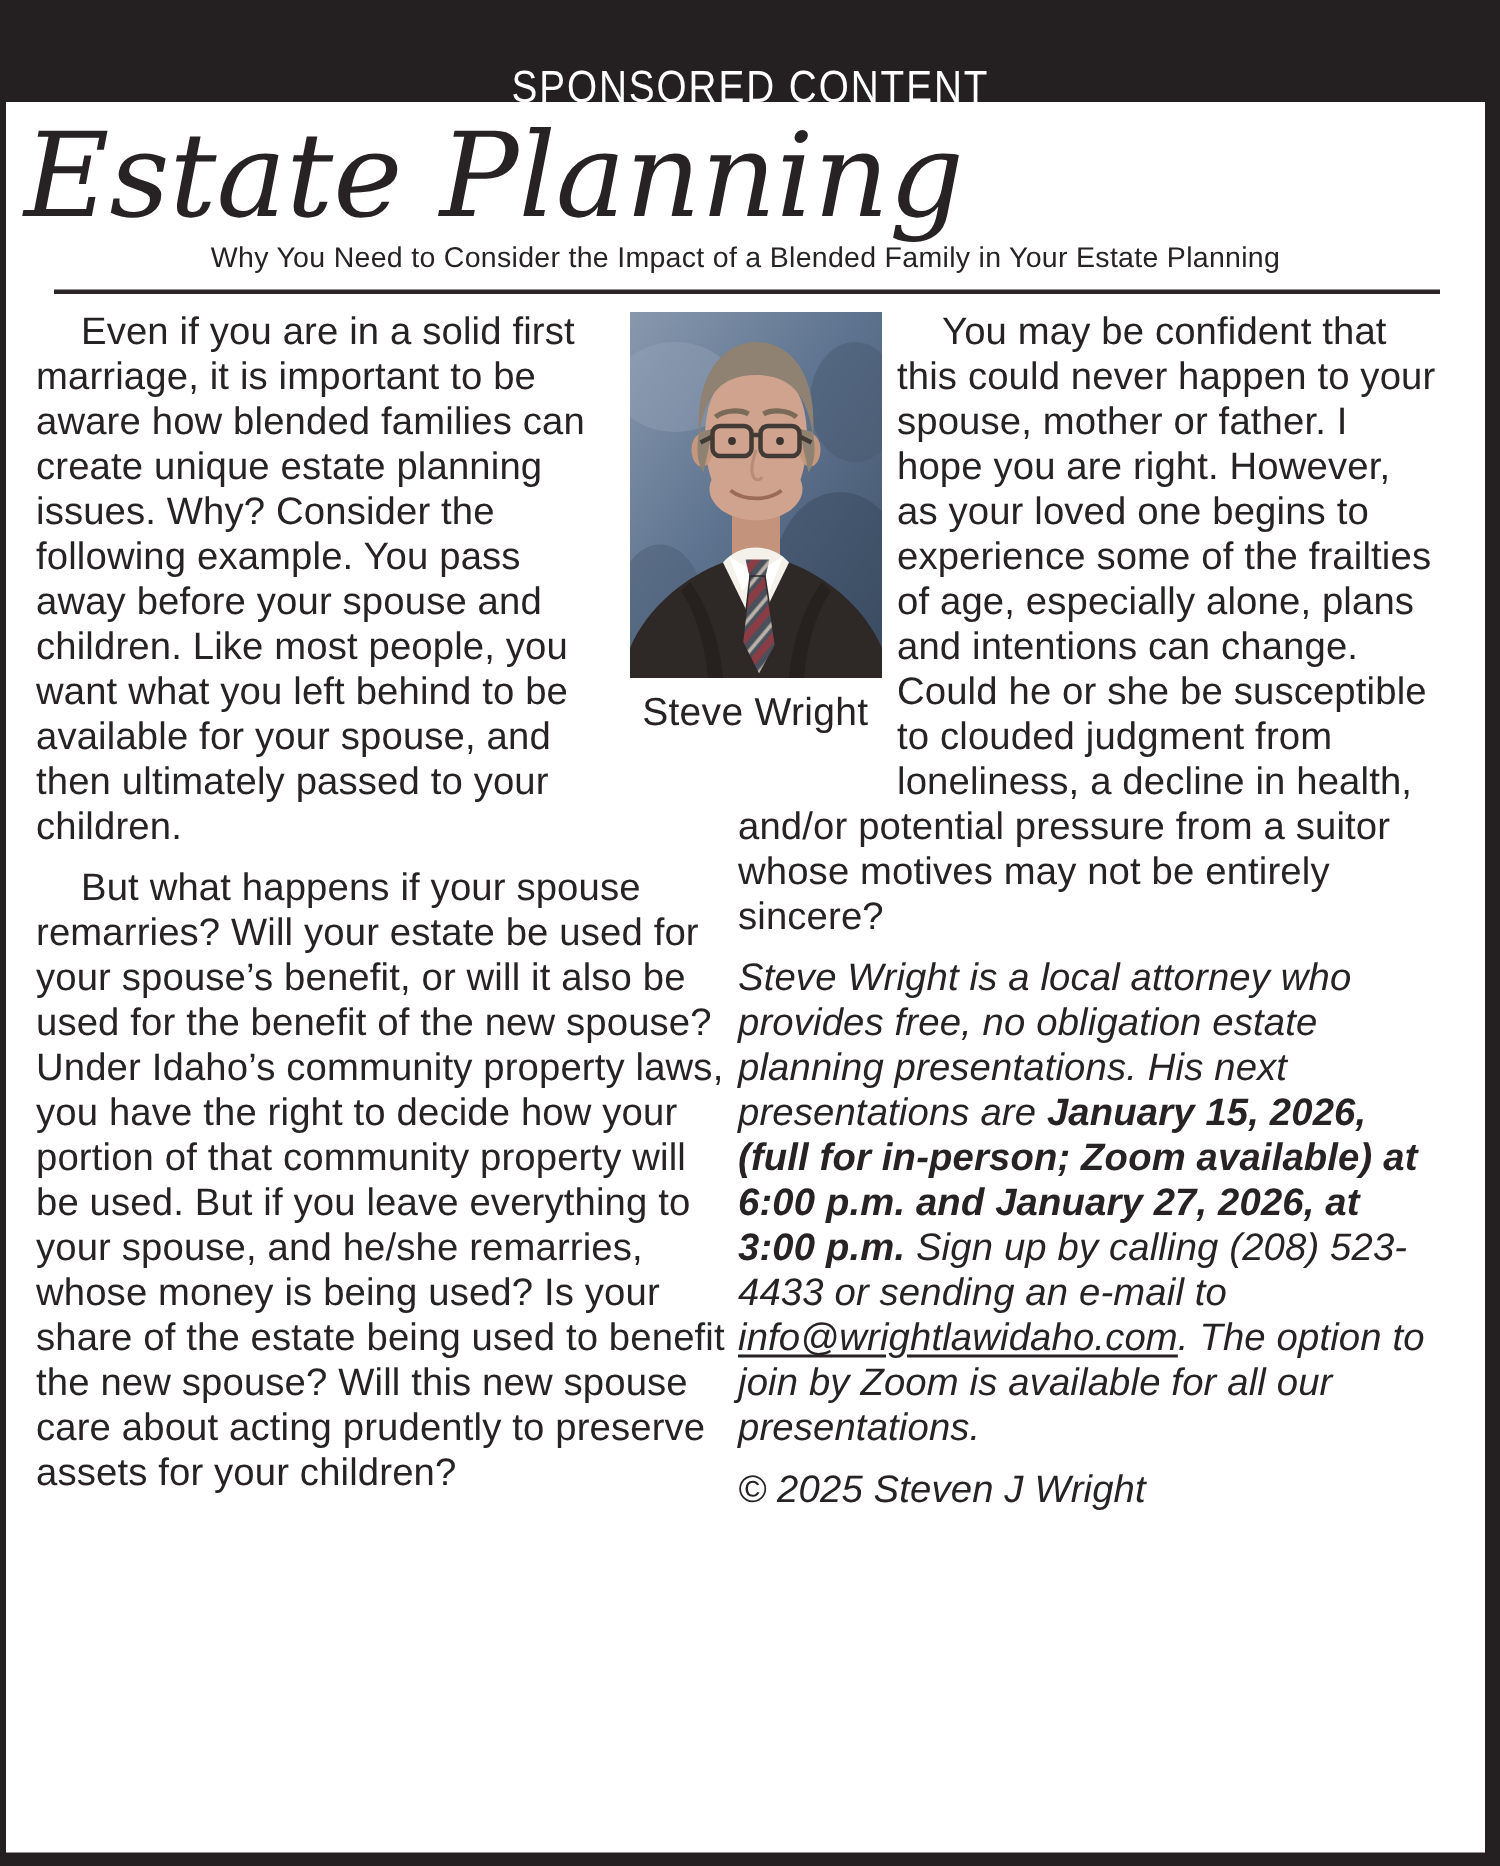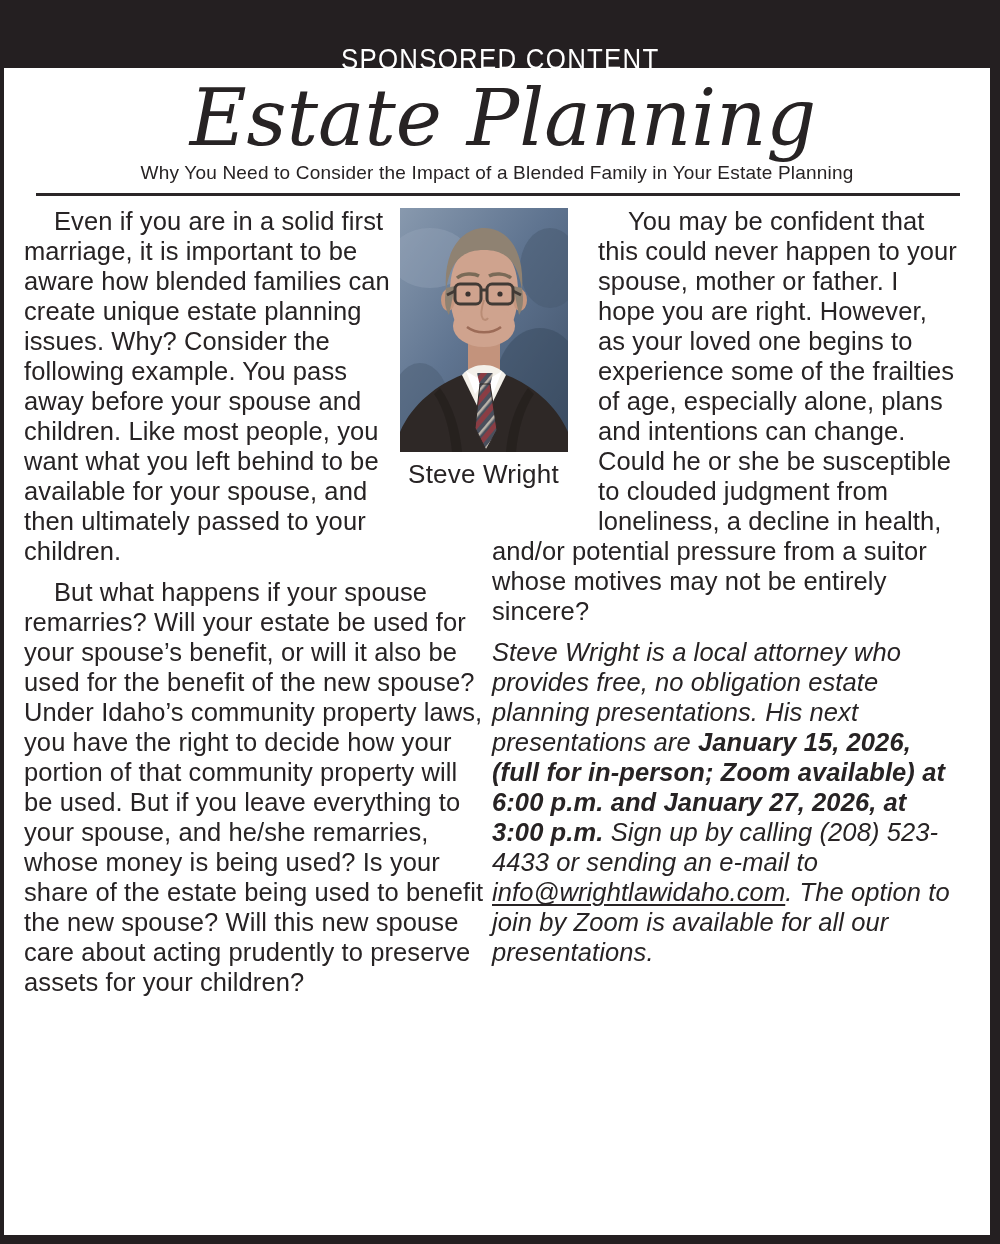--- a/index.html
+++ b/index.html
@@ -26,21 +26,20 @@
     background:#ffffff;
     color:#272324;
     overflow:hidden;
   }
   .title{
     font-family:"DejaVu Serif",serif;
     font-style:italic;
     font-weight:normal;
     font-size:78px;
     line-height:1.08;
-    text-align:center;
     margin:8px 0 2px 12px;
   }
   .subtitle{
     font-size:19px;
     letter-spacing:0.2px;
     text-align:center;
     margin:2px 12px 0 12px;
     white-space:nowrap;
   }
   .rule{
@@ -59,21 +58,21 @@
     letter-spacing:0.1px;
   }
   .para{margin:0 0 11px 0;}
   .indent{text-indent:30px;}
   .italic{font-style:italic;}
   .bold{font-weight:bold;}
   .spacer-r{float:right;width:88px;height:310px;}
   .spacer-l{float:left;width:106px;height:317px;}
   .email{text-decoration:underline;text-underline-offset:3px;}
   .photo{
-    position:absolute;left:396px;top:12px;width:167px;margin:0;
+    position:absolute;left:416px;top:12px;width:167px;margin:0;
   }
   .photo svg{display:block;width:168px;height:244px;}
   .photo figcaption{
     font-size:26px;text-align:center;margin-top:7px;letter-spacing:0.2px;color:#272324;
   }
 </style>
 </head>
 <body>
 
 <div class="page">
@@ -93,20 +92,21 @@
       <div class="col">
         <div class="spacer-r"></div>
         <p class="para indent">Even if you are in a solid first marriage, it is important to be aware how blended families can create unique estate planning issues. Why? Consider the following example. You pass away before your spouse and children. Like most people, you want what you left behind to be available for your spouse, and then ultimately passed to your children.</p>
         <p class="para indent">But what happens if your spouse remarries? Will your estate be used for your spouse’s benefit, or will it also be used for the benefit of the new spouse? Under Idaho’s community property laws, you have the right to decide how your portion of that community property will be used. But if you leave everything to your spouse, and he/she remarries, whose money is being used? Is your share of the estate being used to benefit the new spouse? Will this new spouse care about acting prudently to preserve assets for your children?</p>
       </div>
 
       <div class="col">
         <div class="spacer-l"></div>
         <p class="para indent">You may be confident that this could never happen to your spouse, mother or father. I hope you are right. However, as your loved one begins to experience some of the frailties of age, especially alone, plans and intentions can change. Could he or she be susceptible to clouded judgment from loneliness, a decline in health, and/or potential pressure from a suitor whose motives may not be entirely sincere?</p>
         <p class="para italic"><span>Steve Wright is a local attorney who provides free, no obligation estate planning presentations. His next presentations are </span><strong>January 15, 2026, (full for in-person; Zoom available) at 6:00 p.m. and January 27, 2026, at 3:00 p.m.</strong><span> Sign up by calling (208) 523-4433 or sending an e-mail to </span><span class="email">info@wrightlawidaho.com</span><span>. The option to join by Zoom is available for all our presentations.</span></p>
+        <p class="para italic">© 2025 Steven J Wright</p>
       </div>
 
       <figure class="photo">
         <svg viewBox="0 0 168 244" xmlns="http://www.w3.org/2000/svg">
           <defs>
             <linearGradient id="pbg" x1="0" y1="0" x2="1" y2="1">
               <stop offset="0" stop-color="#8899ae"></stop>
               <stop offset="0.45" stop-color="#5f7490"></stop>
               <stop offset="1" stop-color="#3e4f66"></stop>
             </linearGradient>

